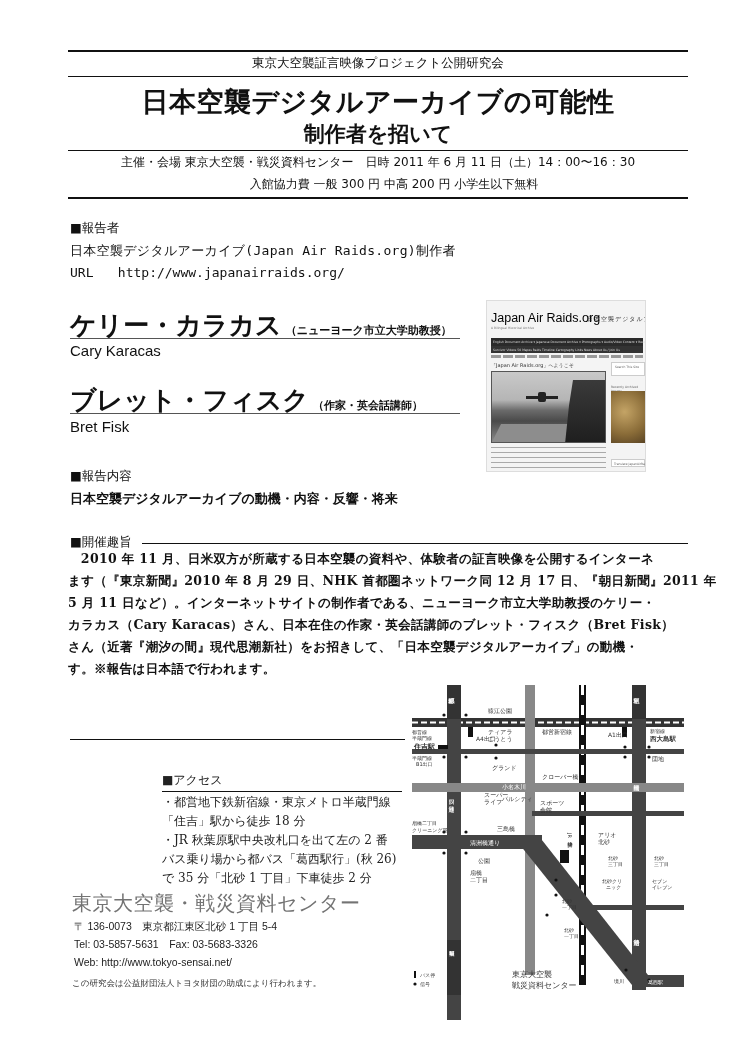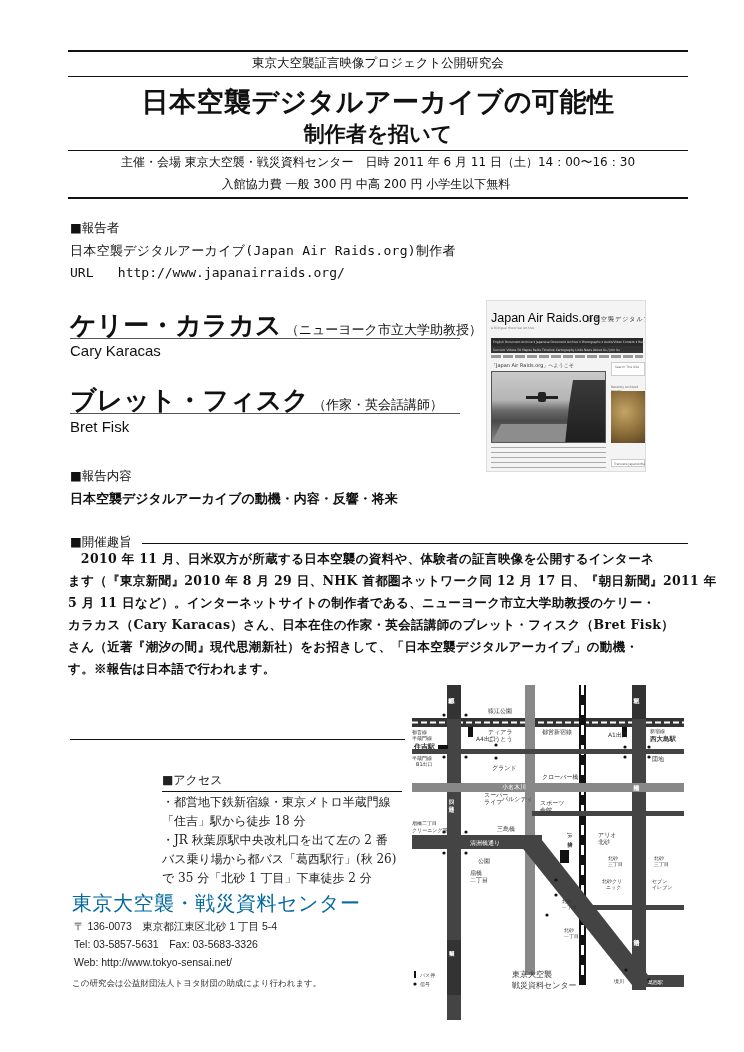--- a/index.html
+++ b/index.html
@@ -7,32 +7,32 @@
   body { position: relative; font-family: "DejaVu Sans", sans-serif; color: #111; }
 
   .abs { position: absolute; }
   .rule { position: absolute; background: #111; }
 
   
   .hdr-sub { left: 68px; width: 620px; top: 55px; text-align: center; font-size: 12.5px; }
   .hdr-title { left: 68px; width: 620px; top: 84px; text-align: center; font-size: 27px; font-weight: bold; letter-spacing: 0.5px; }
   .hdr-title2 { left: 68px; width: 620px; top: 120px; text-align: center; font-size: 21px; font-weight: bold; }
   .hdr-info { left: 68px; width: 620px; top: 154px; text-align: center; font-size: 12px; }
-  .hdr-fee { left: 56px; width: 620px; top: 176px; text-align: center; font-size: 12px; }
+  .hdr-fee { left: 84px; width: 620px; top: 176px; text-align: center; font-size: 12px; }
 
   .sec-label { font-size: 12.5px; }
   .serif { font-family: "DejaVu Serif", serif; }
   .mono { font-family: "DejaVu Sans Mono", monospace; }
 
   .reporter-line { left: 70px; top: 242px; font-size: 13px; font-weight: bold; letter-spacing: 0.3px; text-align: center; }
   .url-line { left: 70px; top: 265px; font-size: 13px; }
   .url-line .lbl { display: inline-block; width: 40px; }
 
   .person-jp { left: 70px; font-size: 26px; font-weight: bold; white-space: nowrap; }
-  .person-jp .role { font-size: 13px; font-weight: normal; margin-left: 4px; margin-top: 11px; }
+  .person-jp .role { font-size: 11px; font-weight: bold; margin-left: 4px; margin-top: 11px; }
   .person-en { left: 70px; font-size: 15px; font-family: "Liberation Sans", sans-serif; }
 
   
   .site { left: 486px; top: 300px; width: 160px; height: 172px; background: #f4f4f4; border: 1px solid #ddd; overflow: hidden; }
   .site .logo { position: absolute; left: 4px; top: 10px; font-size: 12.5px; font-family: "Liberation Sans", sans-serif; color: #000000; }
   .site .logo-sub { position: absolute; left: 4px; top: 25px; font-size: 3px; color: #777; }
   .site .jp-title { position: absolute; left: 100px; top: 14px; font-size: 6px; font-family: "DejaVu Serif", serif; color: #333; letter-spacing: 1px; white-space: nowrap; }
   .site .nav1 { position: absolute; left: 4px; top: 37px; width: 152px; height: 8px; background: #2a2a2a; }
   .site .nav2 { position: absolute; left: 4px; top: 45px; width: 152px; height: 7px; background: #333; }
   .site .nav-txt { position: absolute; font-size: 3px; color: #ddd; white-space: nowrap; }
@@ -50,21 +50,21 @@
   .site .side-img { position: absolute; left: 124px; top: 90px; width: 34px; height: 52px; background: radial-gradient(circle at 40% 40%,#c4a466,#8a6c38 60%,#5a4424); }
   .site .side-cap { position: absolute; left: 124px; top: 84px; font-size: 3px; color: #666; }
   .site .side-btm { position: absolute; left: 124px; top: 158px; width: 34px; height: 8px; background: #fff; border: 1px solid #ccc; }
 
   .body-text { left: 68px; top: 543px; width: 620px; font-size: 12.5px; font-weight: bold; line-height: 22px; letter-spacing: 0.35px; }
   .body-text p { white-space: nowrap; }
 
   .access { left: 162px; top: 771px; width: 240px; font-family: "DejaVu Serif", serif; font-size: 12px; line-height: 19px; color: #222; }
   .access .head { font-size: 12px; }
 
-  .center-name { left: 72px; top: 890px; font-family: "DejaVu Sans", sans-serif; font-size: 20px; color: #0369a1; letter-spacing: 0.5px; white-space: nowrap; }
+  .center-name { left: 72px; top: 890px; font-family: "DejaVu Sans", sans-serif; font-size: 20px; color: #737373; letter-spacing: 0.5px; white-space: nowrap; }
   .center-info { left: 74px; font-size: 10.5px; color: #222; font-family: "Liberation Sans", sans-serif; white-space: nowrap; }
   .grant { left: 72px; top: 978px; font-size: 8.5px; color: #333; white-space: nowrap; }
 
   
   .map { left: 412px; top: 685px; width: 272px; height: 335px; }
   .map svg text { font-family: "DejaVu Sans", sans-serif; }
 </style>
 </head>
 <body>
 

